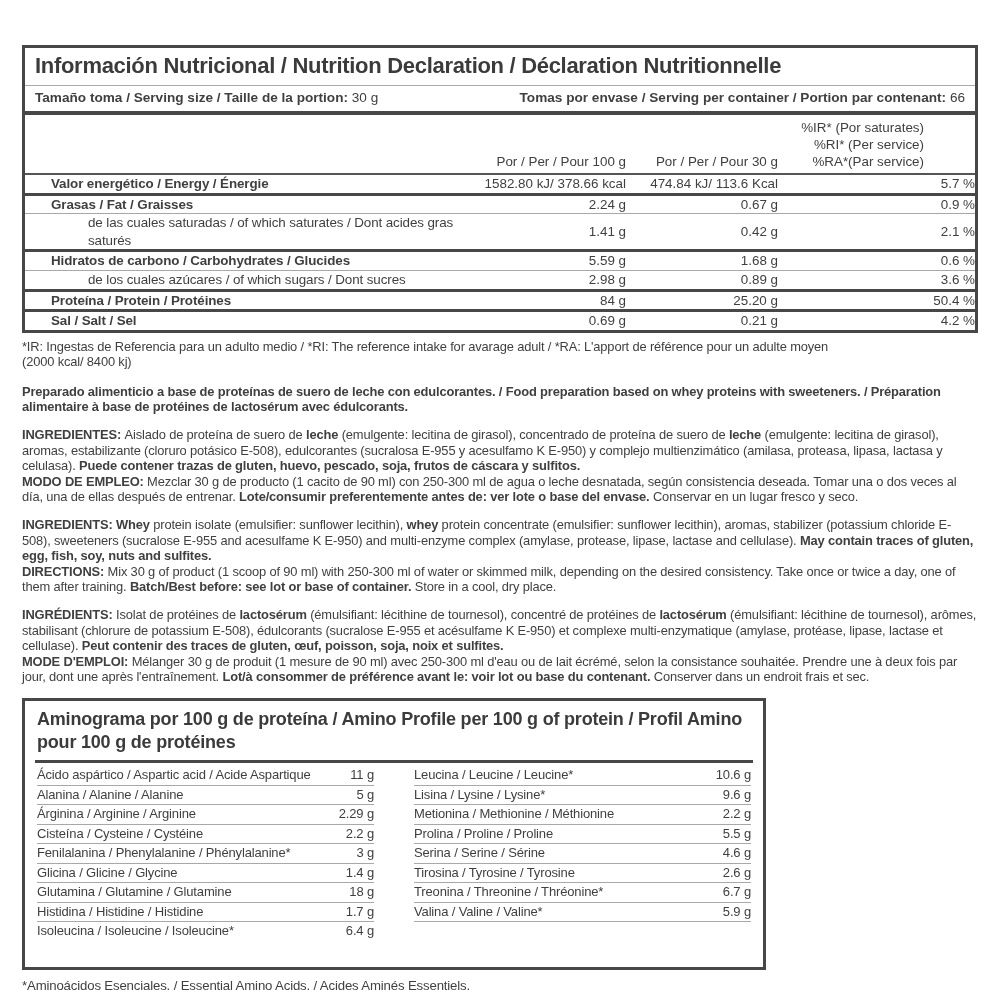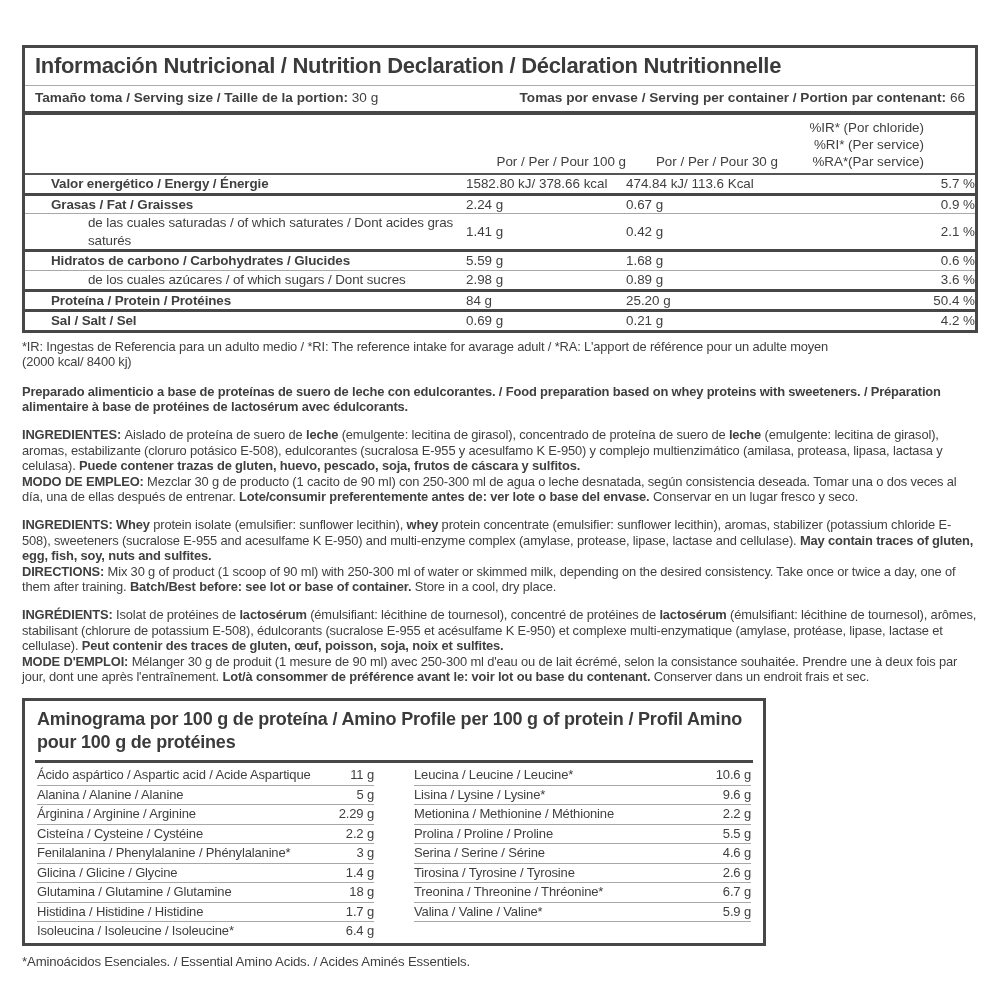--- a/index.html
+++ b/index.html
@@ -23,40 +23,40 @@
     font-size:13.4px; padding:4px 0 3px 0; border-bottom:2px solid #555555;
   }
   .thead .col { text-align:right; line-height:17px; }
   .pct-stack div { text-align:right; line-height:17px; padding-right:51px; }
   .nrow {
     display:grid; grid-template-columns:1fr 160px 152px 197px; align-items:center;
     font-size:13.4px; line-height:17.6px;
   }
   .nrow .lbl { font-weight:bold; padding-left:26px; letter-spacing:-0.1px; }
   .nrow .lbl.sub { font-weight:normal; padding-left:63px; }
-  .nrow .val { }
+  .nrow .val { text-align:right; }
   .nrow .pctv { text-align:right; }
   .b-thin  { border-bottom:1px solid #a8a8a8; }
   .b-thick { border-bottom:3px solid #474747; }
   
   .note, .statement, .lang, .afoot {
     margin:0 22px; font-size:12.9px; line-height:15.4px; letter-spacing:-0.15px;
   }
   .note { margin-top:6px; }
   .statement { margin-top:14px; font-weight:bold; }
   .lang { margin-top:13px; }
   .lang b, .note b { font-weight:bold; }
   
   .abox { margin:14px 22px 0 22px; width:744px; box-sizing:border-box; border:3px solid #474747; }
   .atitle {
     font-weight:bold; font-size:18px; letter-spacing:-0.2px; line-height:23px;
     padding:7px 12px 6px 12px; color:#3b3b3b;
   }
   .atitle-line { border-bottom:3px solid #474747; margin:0 10px; }
-  .agrid { display:grid; grid-template-columns:1fr 1fr; column-gap:40px; padding:3px 12px 2px 12px; }
+  .agrid { display:grid; grid-template-columns:1fr 1fr; column-gap:40px; padding:3px 12px 26px 12px; }
   .arow {
     display:flex; justify-content:space-between; font-size:13px; letter-spacing:-0.15px;
     line-height:18.5px; border-bottom:1px solid #a8a8a8;
   }
   .arow.noline { border-bottom:none; }
   .arow .av { white-space:nowrap; padding-left:6px; }
   .afoot { margin-top:8px; font-size:13.2px; }
 </style>
 </head>
 <body>
@@ -69,21 +69,21 @@
     <div class="serving">
       <div><span class="b">Tamaño toma / Serving size / Taille de la portion:</span> <span>30 g</span></div>
       <div><span class="b">Tomas por envase / Serving per container / Portion par contenant:</span> <span>66</span></div>
     </div>
 
     <div class="thead">
       <div></div>
       <div class="col">Por / Per / Pour 100 g</div>
       <div class="col">Por / Per / Pour 30 g</div>
       <div class="pct-stack">
-        <div>%IR* (Por chloride)</div>
+        <div>%IR* (Por saturates)</div>
         <div>%RI* (Per service)</div>
         <div>%RA*(Par service)</div>
       </div>
     </div>
 
     <div class="nrow b-thick">
       <div class="lbl">Valor energético / Energy / Énergie</div>
       <div class="val">1582.80 kJ/ 378.66 kcal</div>
       <div class="val">474.84 kJ/ 113.6 Kcal</div>
       <div class="pctv">5.7 %</div>

